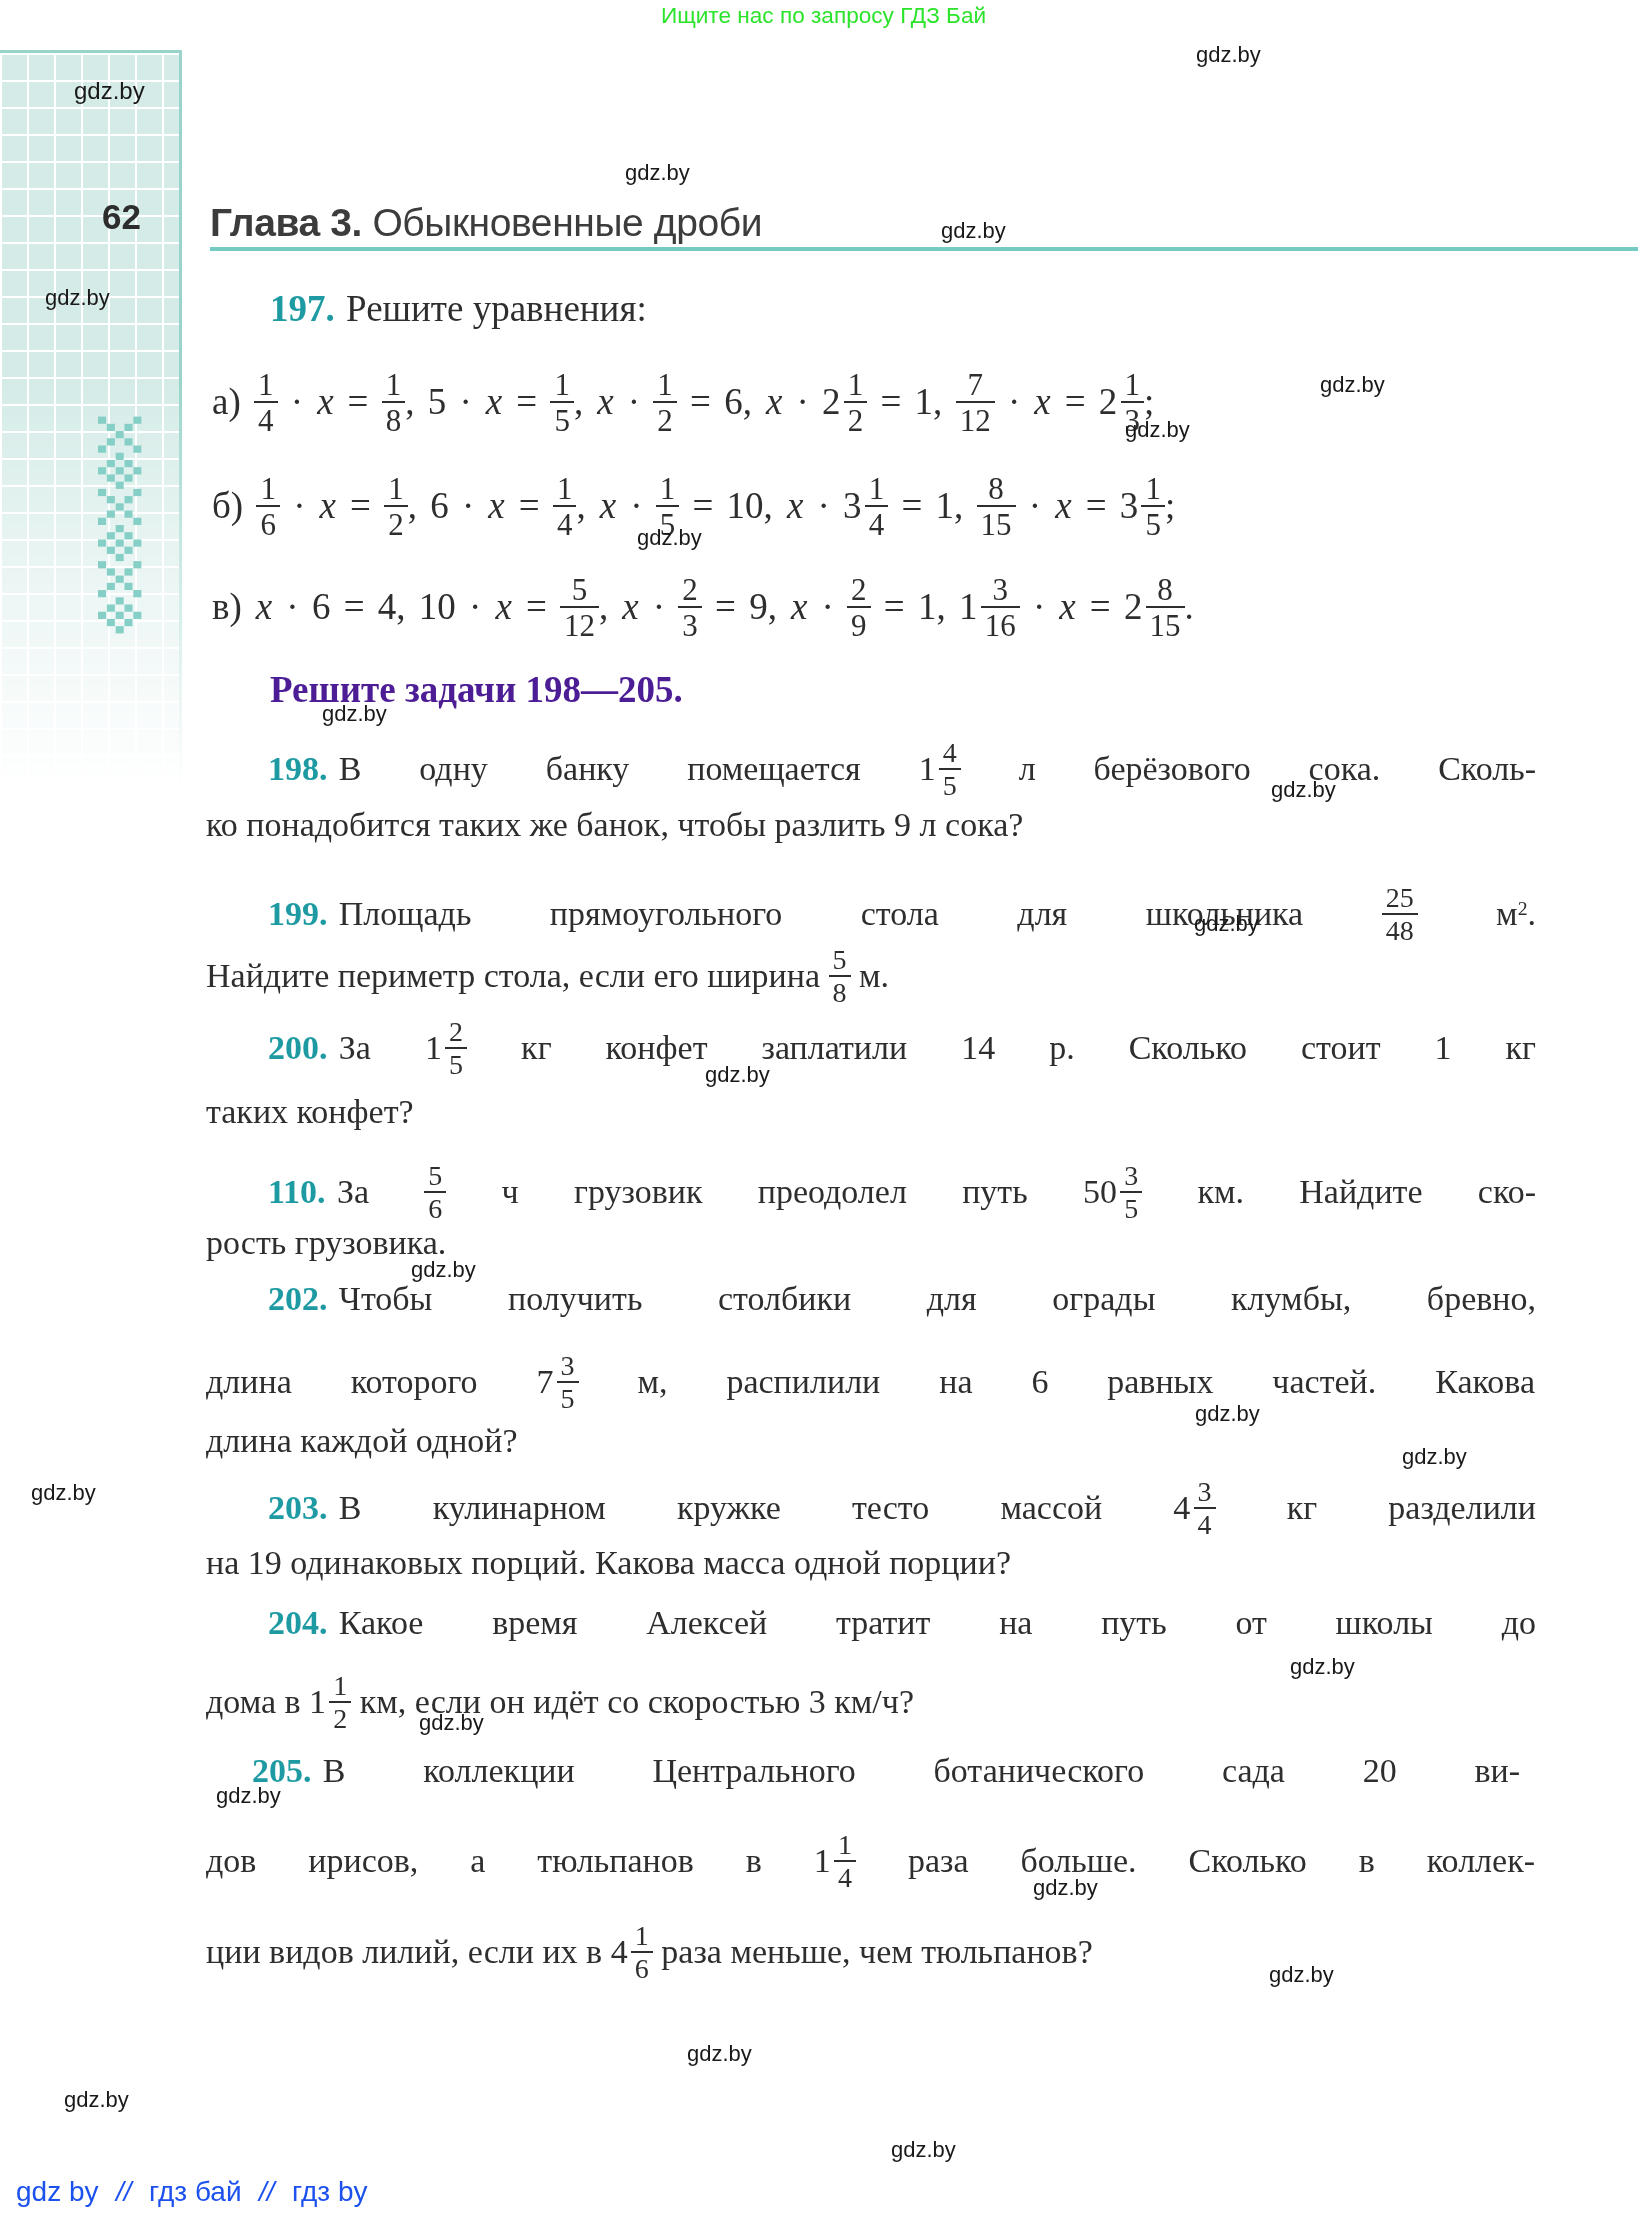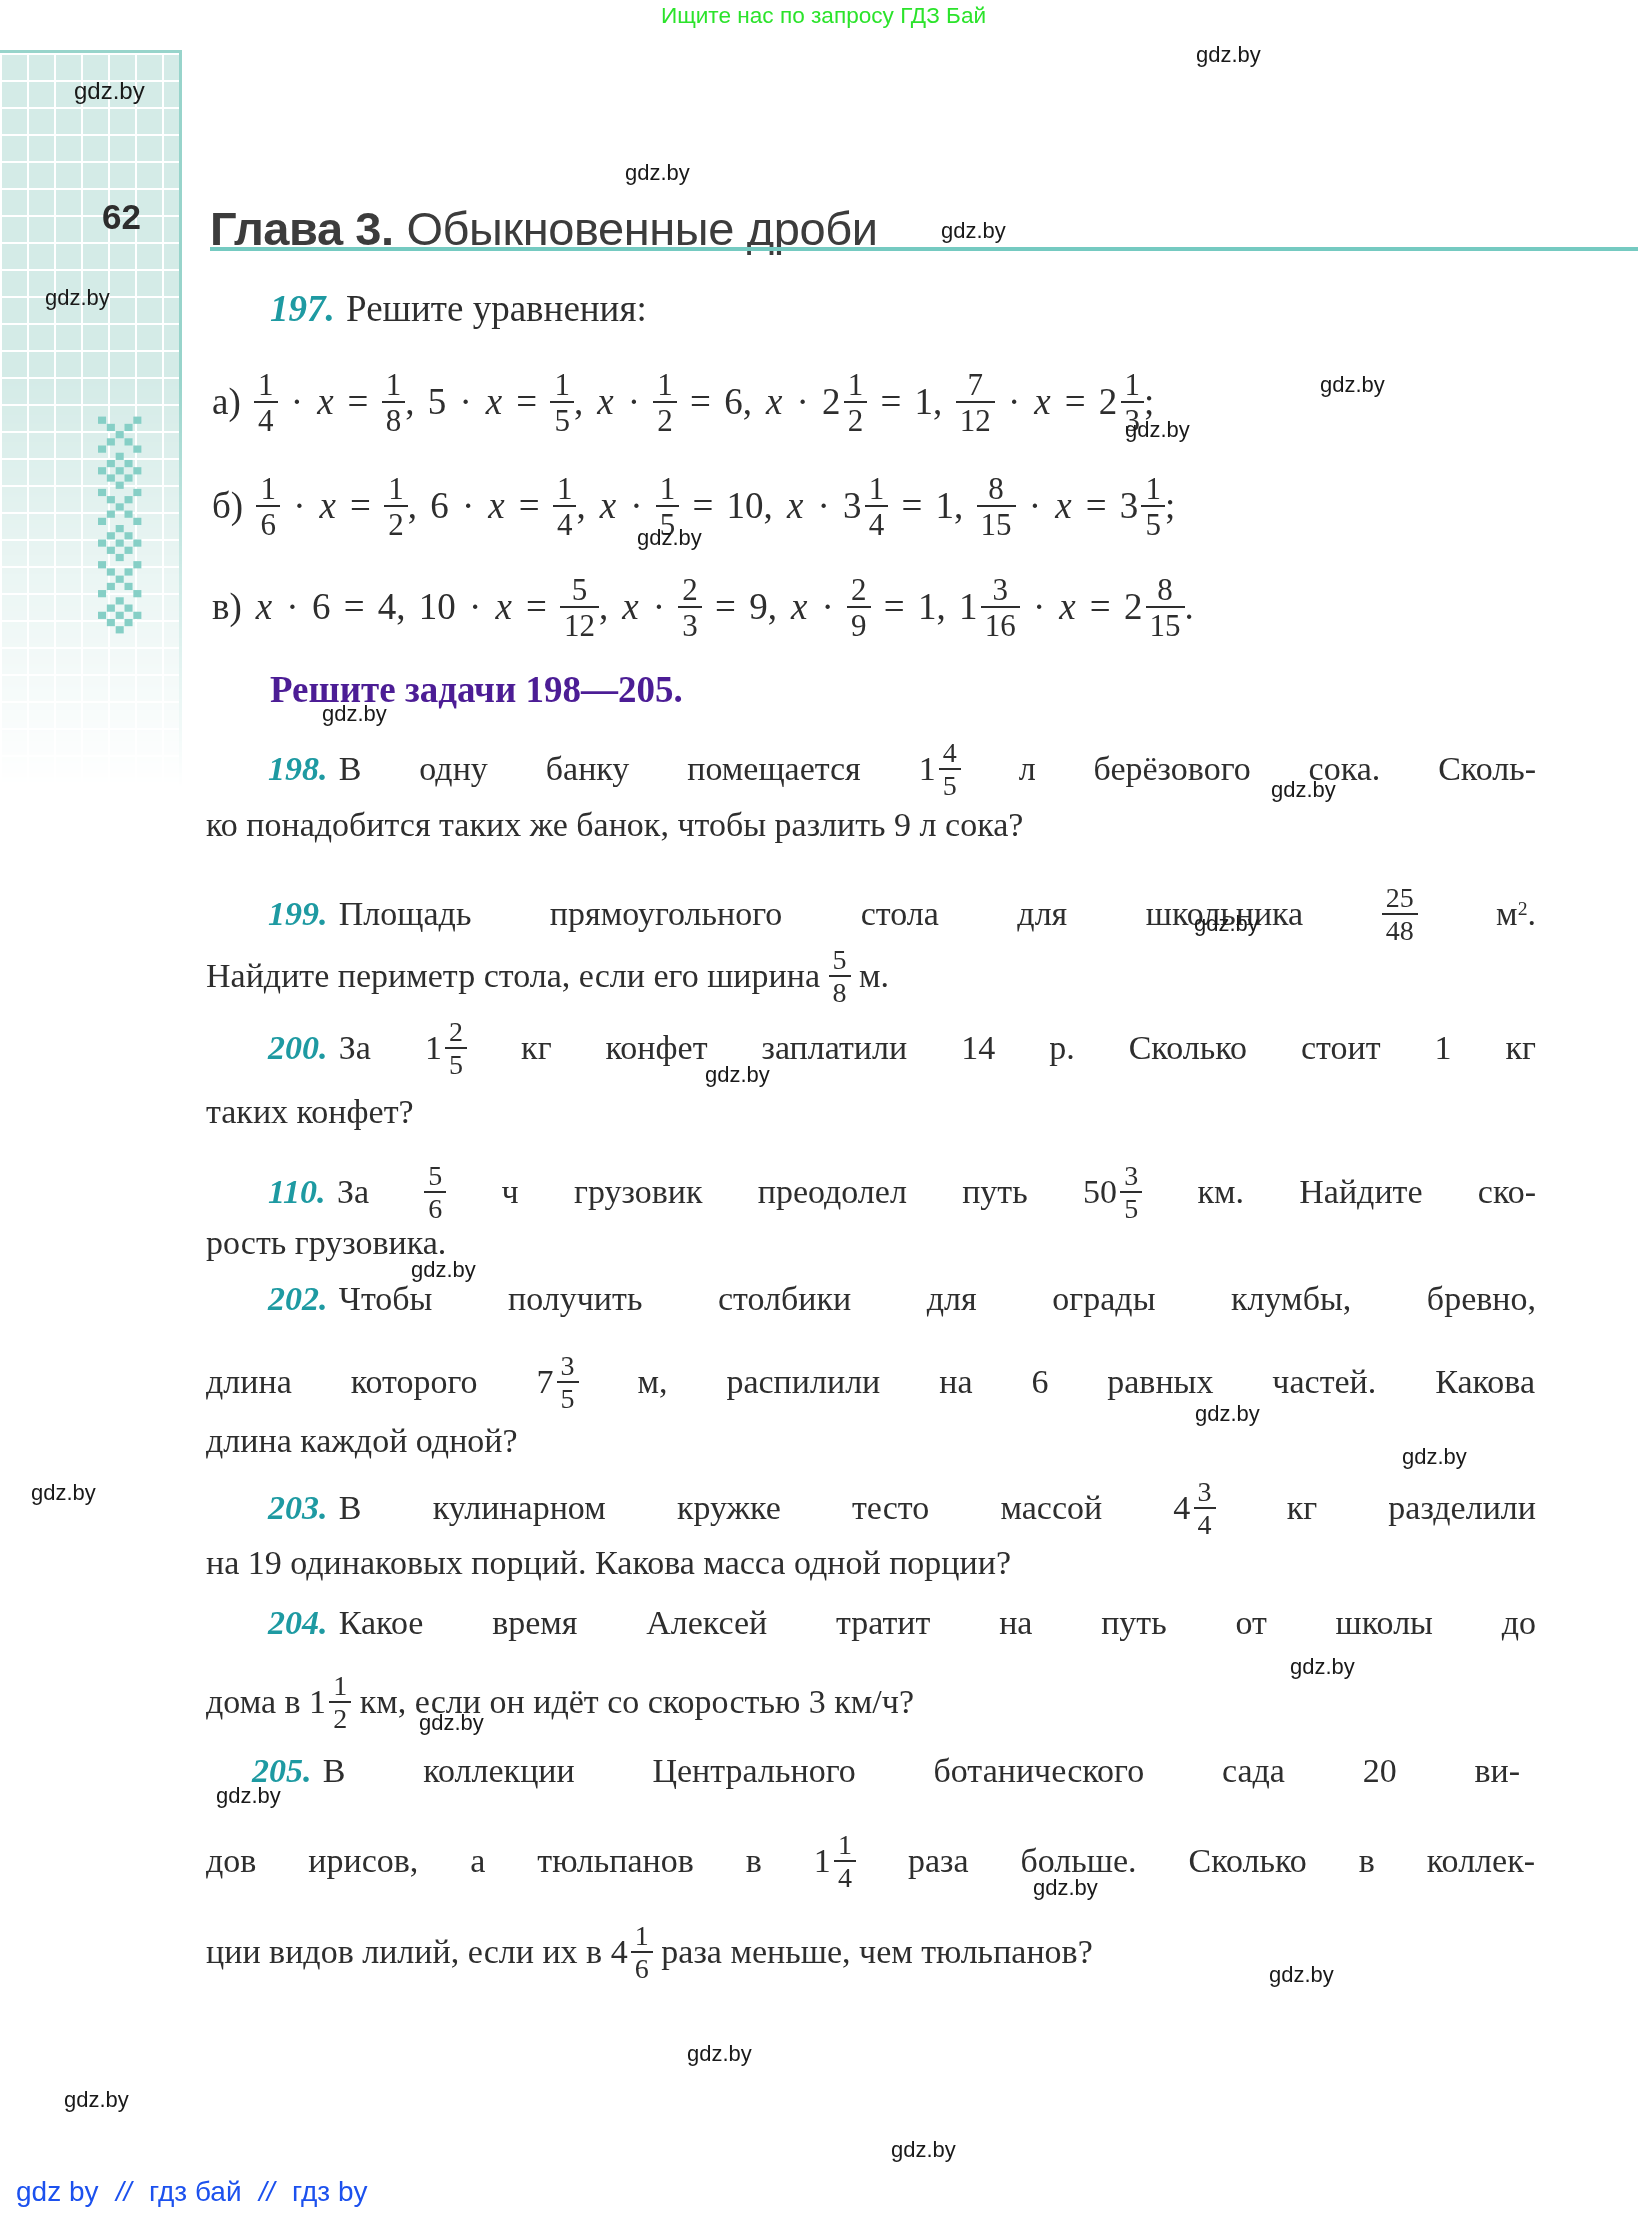--- a/index.html
+++ b/index.html
@@ -18,34 +18,34 @@
       linear-gradient(#d4ebe7,#d4ebe7);
     border-top:3.2px solid #98d4cb;border-right:3.2px solid #98d4cb;
     -webkit-mask-image:linear-gradient(to bottom,#000 0,#000 42%,rgba(0,0,0,.5) 66%,transparent 95%);
             mask-image:linear-gradient(to bottom,#000 0,#000 42%,rgba(0,0,0,.5) 66%,transparent 95%);}
   .pagenum{position:absolute;left:102px;top:197px;font-family:"Liberation Sans",sans-serif;
            font-weight:bold;font-size:35px;color:#2d2d2d;}
   .ornament{position:absolute;left:94px;top:416px;}
 
   
   .chapter{position:absolute;left:210px;top:201px;font-family:"Liberation Sans",sans-serif;
-           font-size:47px;color:#3c3c3c;letter-spacing:-0.4px;}
+           font-size:39px;color:#3c3c3c;letter-spacing:-0.4px;}
   .chapter .b{font-weight:bold;}
   .rule{position:absolute;left:210px;top:247px;width:1428px;height:4px;background:#75cac1;}
 
   
   .wm{position:absolute;font-family:"Liberation Sans",sans-serif;color:#191919;
       font-size:22px;white-space:nowrap;}
 
   
   .tline{position:absolute;font-size:34px;line-height:1;white-space:normal;}
   .eline{position:absolute;font-size:37px;line-height:1;word-spacing:4px;white-space:nowrap;}
   .hline{position:absolute;font-size:37px;line-height:1;white-space:nowrap;}
   .just{text-align:justify;text-align-last:justify;-moz-text-align-last:justify;}
-  .pn{font-weight:bold;color:#1e9aa2;margin-right:11.3px;font-style:italic;}
+  .pn{font-weight:bold;color:#1e9aa2;margin-right:11.3px;}
   .pnh{font-weight:bold;color:#4c1d95;}
   .iv{font-style:italic;padding:0 0.8px;}
   .fr{display:inline-block;vertical-align:middle;position:relative;top:-3.2px;
       font-size:28px;line-height:1;text-align:center;}
   .eline .fr{font-size:31px;}
   .fr .fn{display:block;padding:0 4px 1.6px;}
   .fr .fd{display:block;border-top:2.4px solid #2e2e2e;padding:1.6px 4px 0;}
   .mx{white-space:nowrap;}
   .mx .fr{margin-left:3.2px;}
   .sup{font-size:0.58em;position:relative;top:-0.55em;}

